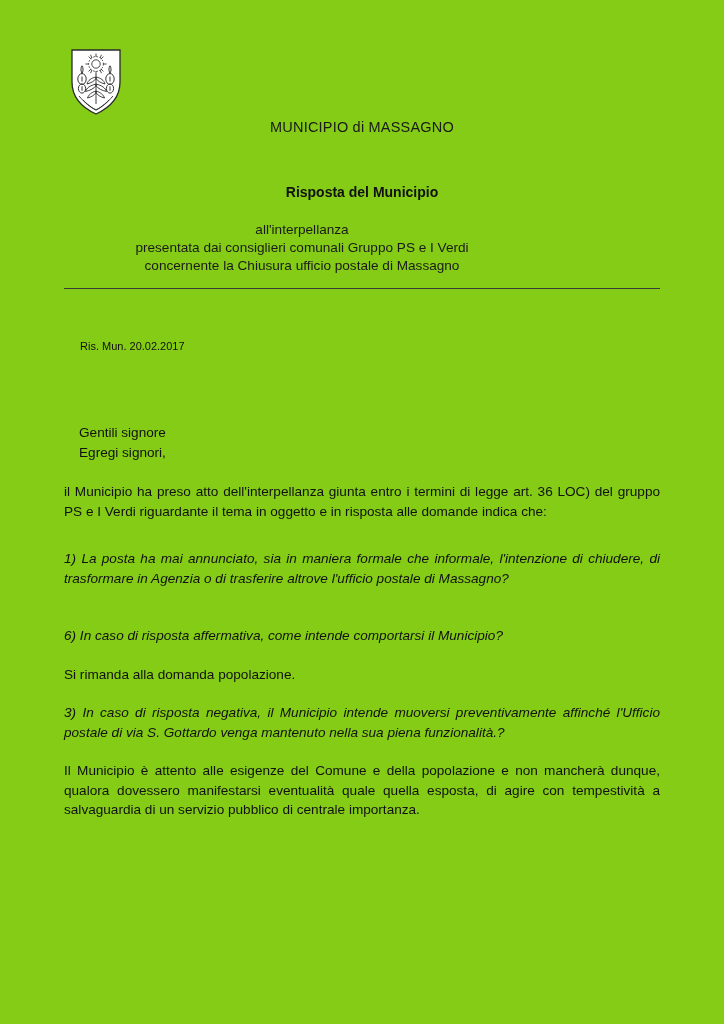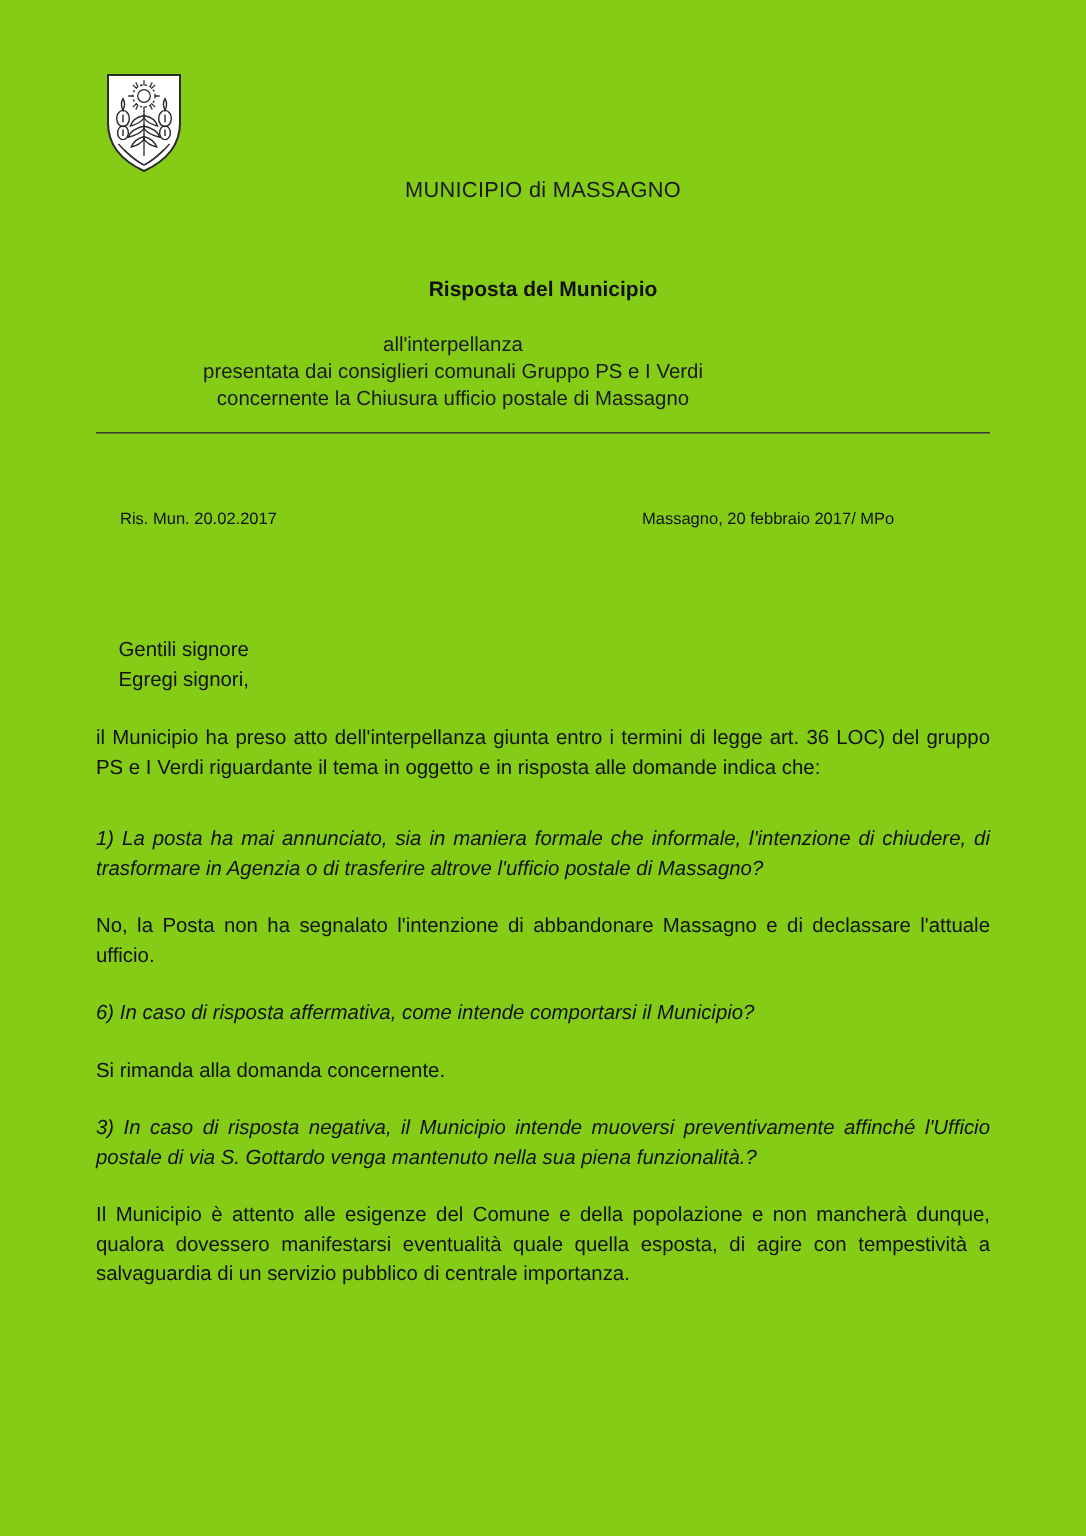--- a/index.html
+++ b/index.html
@@ -182,45 +182,43 @@
   <div class="subject-lines">
     <div>all'interpellanza</div>
     <div>presentata dai consiglieri comunali Gruppo PS e I Verdi</div>
     <div>concernente la Chiusura ufficio postale di Massagno</div>
   </div>
 
   <div class="divider"></div>
 
   <div class="ref-row">
     <span class="ref-left">Ris. Mun. 20.02.2017</span>
-    <span class="ref-right">Massagno, 20 febbraio 2017/ MPo</span>
   </div>
 
   <div class="body-area">
 
     <div class="salutation">
       <div>Gentili signore</div>
       <div>Egregi signori,</div>
     </div>
 
     <div class="gap-md"></div>
 
     <p class="para">il Municipio ha preso atto dell'interpellanza giunta entro i termini di legge art. 36 LOC) del gruppo PS e I Verdi riguardante il tema in oggetto e in risposta alle domande indica che:</p>
 
     <div class="gap-lg"></div>
 
     <p class="para q">1) La posta ha mai annunciato, sia in maniera formale che informale, l'intenzione di chiudere, di trasformare in Agenzia o di trasferire altrove l'ufficio postale di Massagno?</p>
     <div class="gap-sm"></div>
-    <p class="para">No, la Posta non ha segnalato l'intenzione di abbandonare Massagno e di declassare l'attuale ufficio.</p>
 
     <div class="gap-sm"></div>
 
     <p class="para q">6) In caso di risposta affermativa, come intende comportarsi il Municipio?</p>
     <div class="gap-sm"></div>
-    <p class="para">Si rimanda alla domanda concernente.</p>
+    <p class="para">Si rimanda alla domanda popolazione.</p>
 
     <div class="gap-sm"></div>
 
     <p class="para q">3) In caso di risposta negativa, il Municipio intende muoversi preventivamente affinché l'Ufficio postale di via S. Gottardo venga mantenuto nella sua piena funzionalità.?</p>
     <div class="gap-sm"></div>
     <p class="para">Il Municipio è attento alle esigenze del Comune e della popolazione e non mancherà dunque, qualora dovessero manifestarsi eventualità quale quella esposta, di agire con tempestività a salvaguardia di un servizio pubblico di centrale importanza.</p>
 
   </div>
 
 </div>

